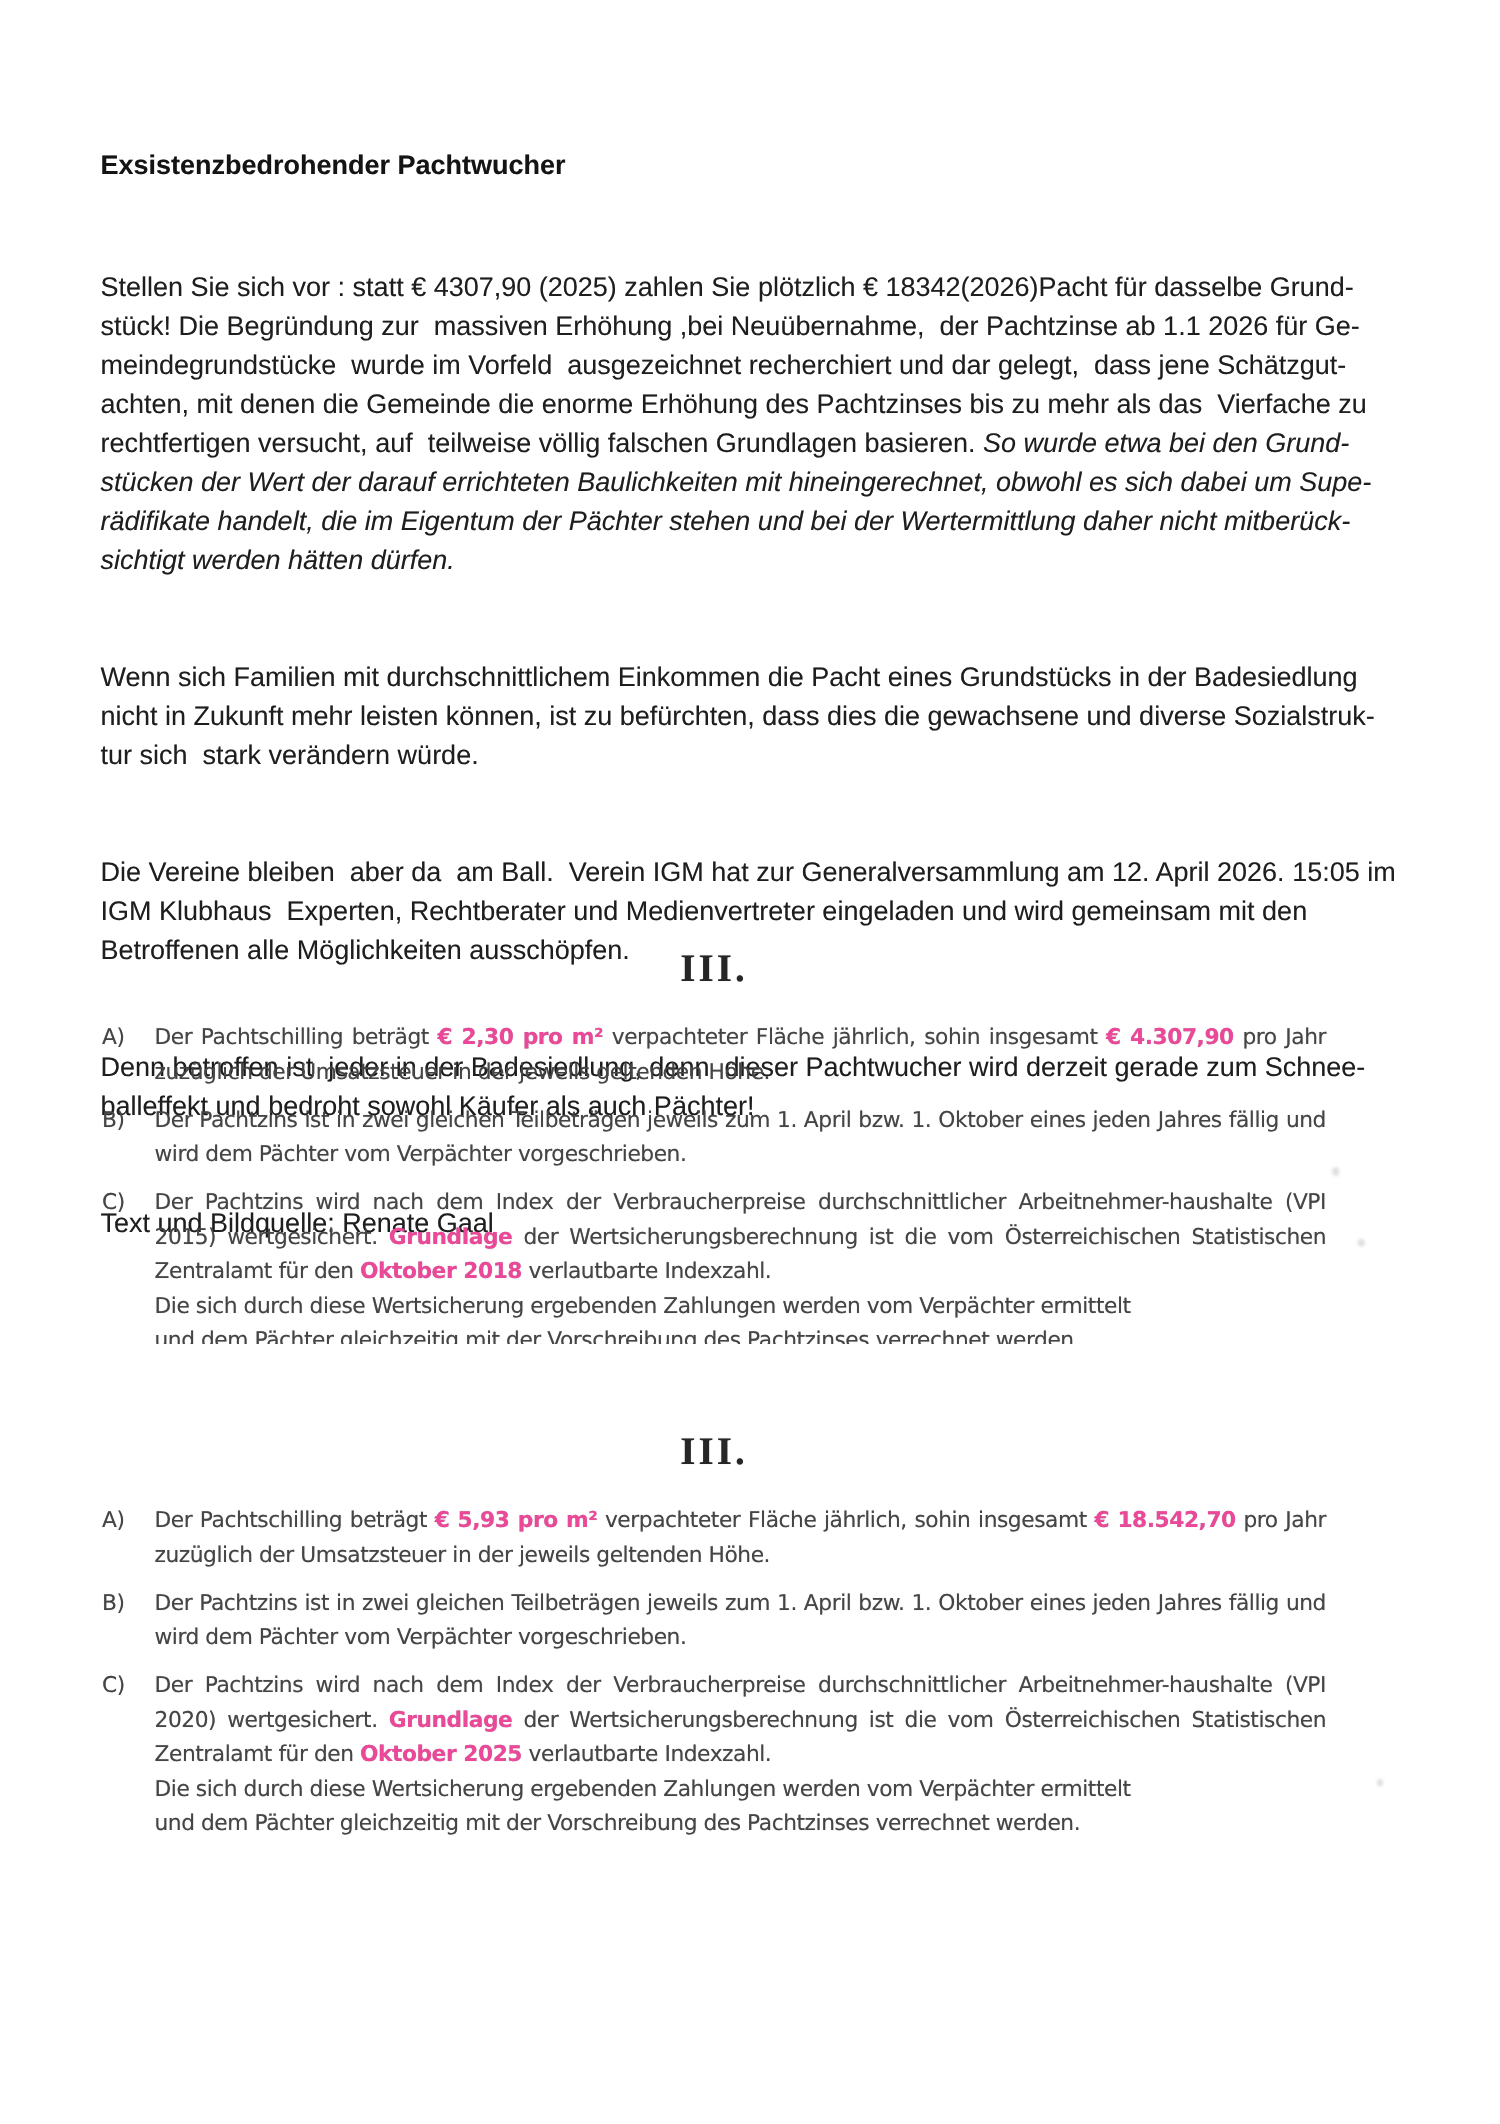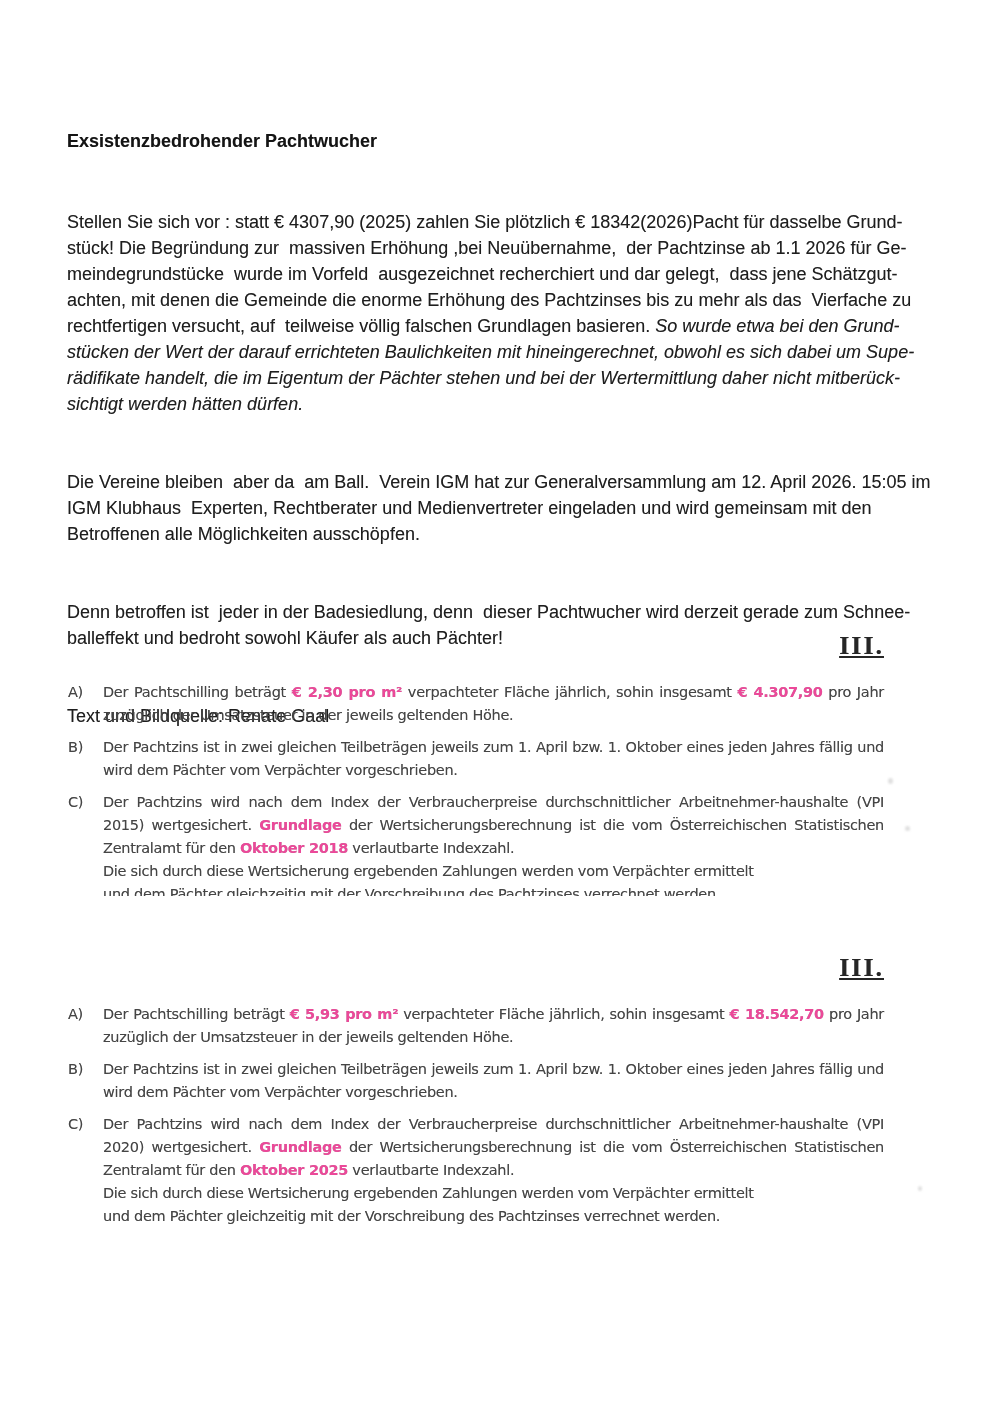--- a/index.html
+++ b/index.html
@@ -6,21 +6,21 @@
   body {
     width: 1000px; height: 1416px;
     background: #ffffff;
     position: relative;
     font-family: "Liberation Sans", sans-serif;
     overflow: hidden;
   }
   
   .article {
     position: absolute;
-    left: 67px; top: 76px;
+    left: 67px; top: 45px;
     width: 870px;
     font-size: 18px;
     line-height: 26px;
     color: #1e1e1e;
     white-space: pre-wrap;
     text-shadow: 0 0 0.4px rgba(0,0,0,0.35);
   }
   .article .title {
     font-weight: bold;
     font-size: 18px;
@@ -42,24 +42,23 @@
     color: #454545;
     text-shadow: 0 0 0.5px rgba(60,60,60,0.45);
   }
   .clause-old { top: 634px; }
   .clause-new { top: 956px; }
   .clause h2 {
     font-family: "Liberation Serif", serif;
     font-weight: bold;
     font-size: 26px;
     letter-spacing: 2px;
-    text-align: right;
+    text-align: center;
     color: #262626;
     margin: 0 0 24px 0;
-    text-decoration: underline;
   }
   .clause-item { display: flex; margin-bottom: 9px; }
   .clause-label { flex: 0 0 35px; width: 35px; }
   .clause-text { flex: 1; text-align: justify; }
   .clause b { font-weight: bold; color: #ec4899; }
   .clipped-line { height: 13px; overflow: hidden; }
 
   
   .speck {
     position: absolute;
@@ -71,20 +70,21 @@
   .speck1 { left: 888px; top: 778px; width: 5px; height: 6px; }
   .speck2 { left: 905px; top: 826px; width: 5px; height: 5px; }
   .speck3 { left: 918px; top: 1186px; width: 4px; height: 5px; }
 </style>
 </head>
 <body>
 
 <div class="article">
   <p class="title">Exsistenzbedrohender Pachtwucher</p>
   <p><span>Stellen Sie sich vor : statt € 4307,90 (2025) zahlen Sie plötzlich € 18342(2026)Pacht für dasselbe Grund-stück! Die Begründung zur  massiven Erhöhung ,bei Neuübernahme,  der Pachtzinse ab 1.1 2026 für Ge-meindegrundstücke  wurde im Vorfeld  ausgezeichnet recherchiert und dar gelegt,  dass jene Schätzgut-achten, mit denen die Gemeinde die enorme Erhöhung des Pachtzinses bis zu mehr als das  Vierfache zu rechtfertigen versucht, auf  teilweise völlig falschen Grundlagen basieren. </span><em>So wurde etwa bei den Grund-stücken der Wert der darauf errichteten Baulichkeiten mit hineingerechnet, obwohl es sich dabei um Supe-rädifikate handelt, die im Eigentum der Pächter stehen und bei der Wertermittlung daher nicht mitberück-sichtigt werden hätten dürfen.</em></p>
+  <p>Wenn sich Familien mit durchschnittlichem Einkommen die Pacht eines Grundstücks in der Badesiedlung nicht in Zukunft mehr leisten können, ist zu befürchten, dass dies die gewachsene und diverse Sozialstruk-tur sich  stark verändern würde.</p>
   <p>Die Vereine bleiben  aber da  am Ball.  Verein IGM hat zur Generalversammlung am 12. April 2026. 15:05 im IGM Klubhaus  Experten, Rechtberater und Medienvertreter eingeladen und wird gemeinsam mit den Betroffenen alle Möglichkeiten ausschöpfen.</p>
   <p>Denn betroffen ist  jeder in der Badesiedlung, denn  dieser Pachtwucher wird derzeit gerade zum Schnee-balleffekt und bedroht sowohl Käufer als auch Pächter!</p>
   <p>Text und Bildquelle: Renate Gaal</p>
 </div>
 
 <section class="clause clause-old">
   <h2>III.</h2>
   <div class="clause-item">
     <span class="clause-label">A)</span>
     <div class="clause-text"><span>Der Pachtschilling beträgt </span><b>€ 2,30 pro m²</b><span> verpachteter Fläche jährlich, sohin insgesamt </span><b>€ 4.307,90</b><span> pro Jahr zuzüglich der Umsatzsteuer in der jeweils geltenden Höhe.</span></div>

